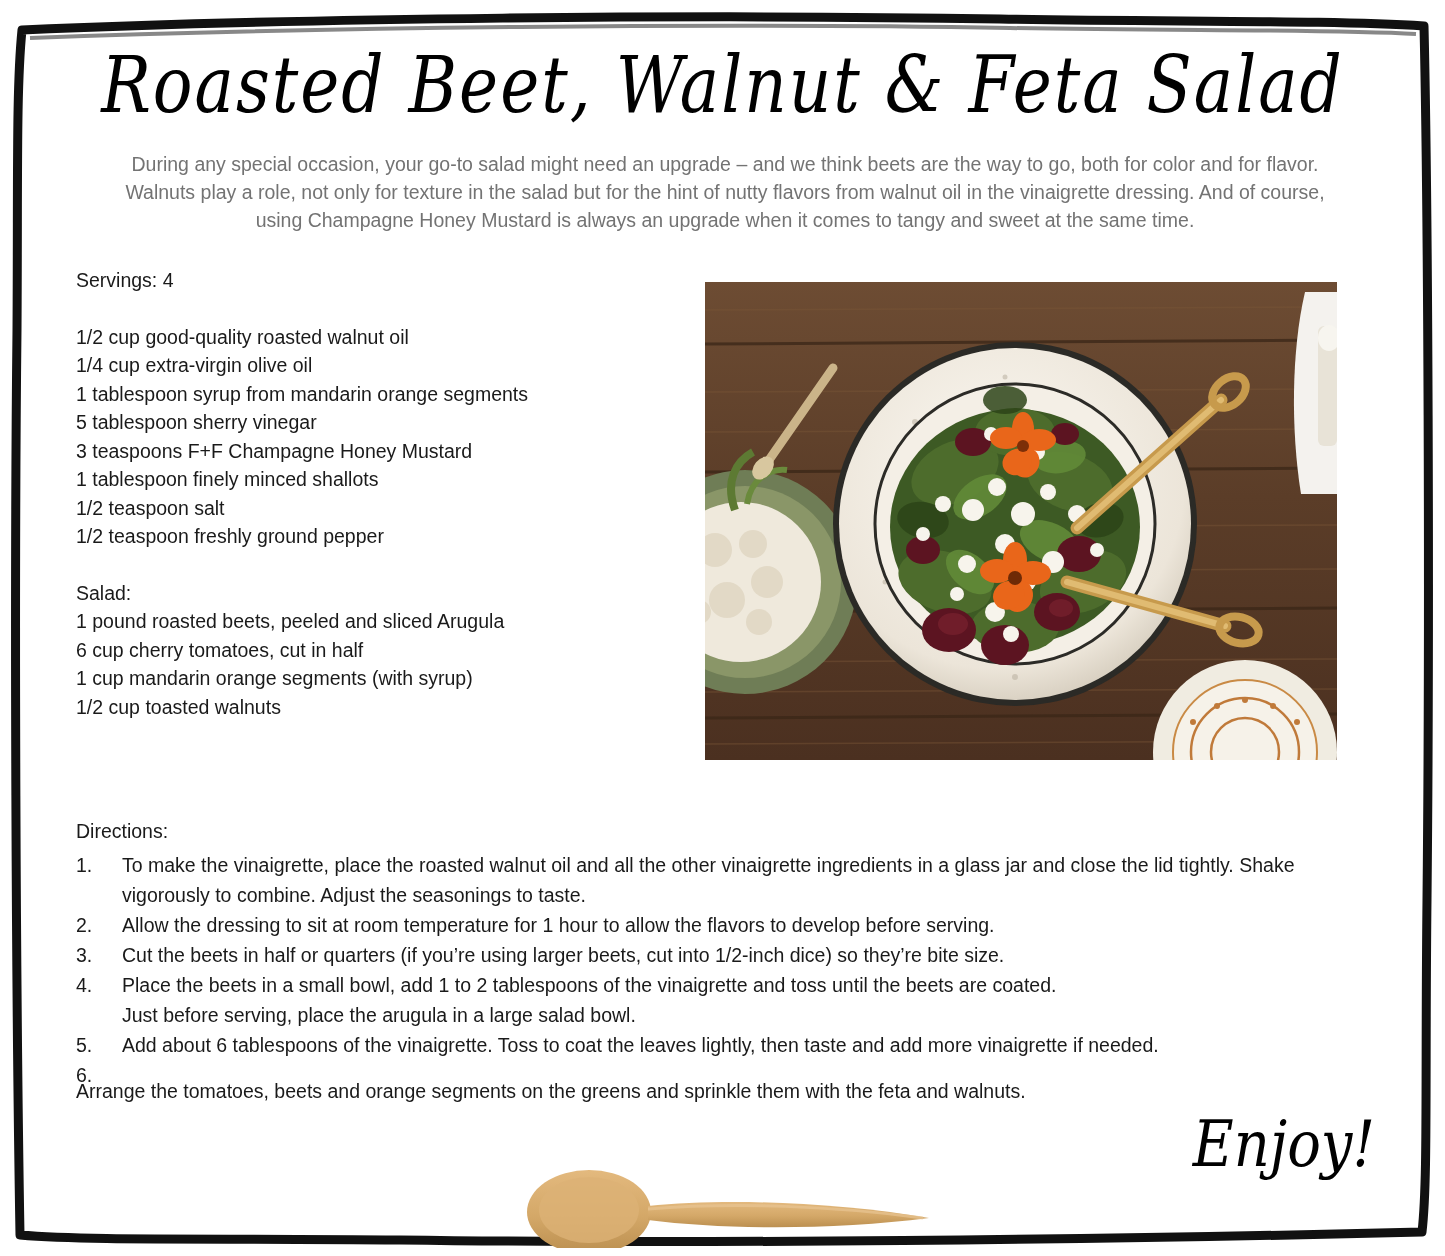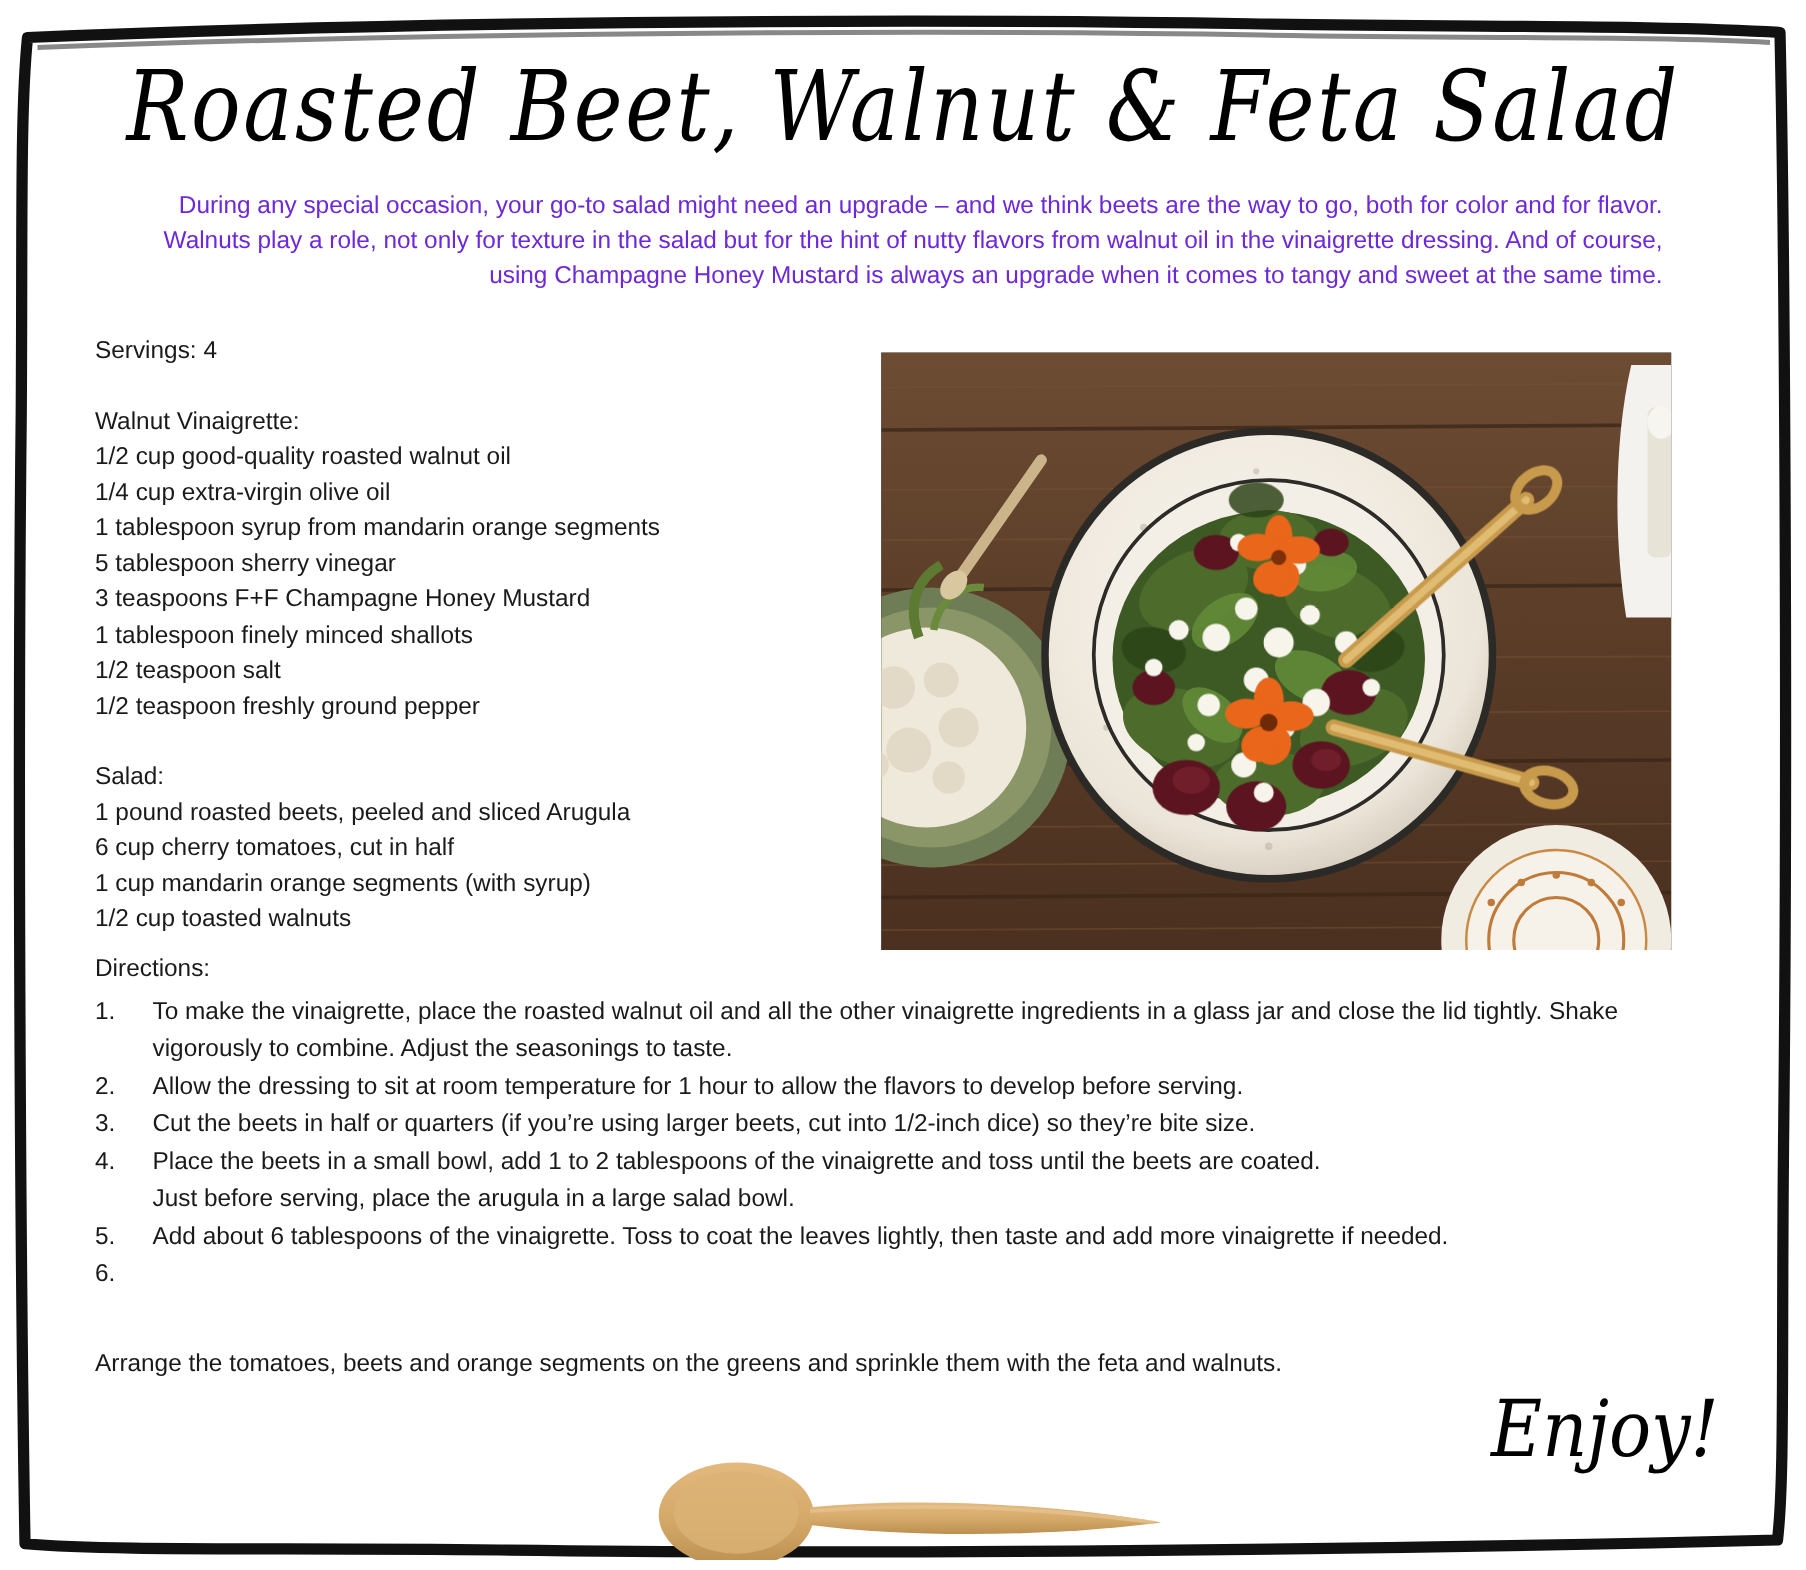--- a/index.html
+++ b/index.html
@@ -49,24 +49,24 @@
     transform: scaleY(1.18);
     transform-origin: center top;
   }
 
   
   .intro {
     position: absolute;
     left: 120px;
     top: 150px;
     width: 1210px;
-    text-align: right;
+    text-align: center;
     font-size: 19.5px;
     line-height: 28px;
-    color: #6d28d9;
+    color: #737373;
   }
 
   
   .left-col {
     position: absolute;
     left: 76px;
     top: 266px;
     width: 610px;
     font-size: 19.5px;
     line-height: 28.5px;
@@ -90,21 +90,21 @@
     height: 478px;
     overflow: hidden;
     background: #3b2a1d;
   }
   .photo svg { display: block; }
 
   
   .directions {
     position: absolute;
     left: 76px;
-    top: 760px;
+    top: 816px;
     width: 1300px;
     font-size: 19.5px;
     line-height: 30px;
   }
   .directions .dir-head { margin: 0 0 4px 0; }
   .dir-list {
     list-style: none;
     margin: 0;
     padding: 0;
   }
@@ -167,21 +167,20 @@
 
 <div class="content">
 
   <div class="recipe-title">Roasted Beet, Walnut &amp; Feta Salad</div>
 
   <div class="intro">During any special occasion, your go-to salad might need an upgrade – and we think beets are the way to go, both for color and for flavor. Walnuts play a role, not only for texture in the salad but for the hint of nutty flavors from walnut oil in the vinaigrette dressing. And of course, using Champagne Honey Mustard is always an upgrade when it comes to tangy and sweet at the same time.</div>
 
   <div class="left-col">
     <p class="servings">Servings: 4</p>
 
-    <p class="section-head">Walnut Vinaigrette:</p>
     <ul class="ing-list">
       <li>1/2 cup good-quality roasted walnut oil</li>
       <li>1/4 cup extra-virgin olive oil</li>
       <li>1 tablespoon syrup from mandarin orange segments</li>
       <li>5 tablespoon sherry vinegar</li>
       <li>3 teaspoons F+F Champagne Honey Mustard</li>
       <li>1 tablespoon finely minced shallots</li>
       <li>1/2 teaspoon salt</li>
       <li>1/2 teaspoon freshly ground pepper</li>
     </ul>

